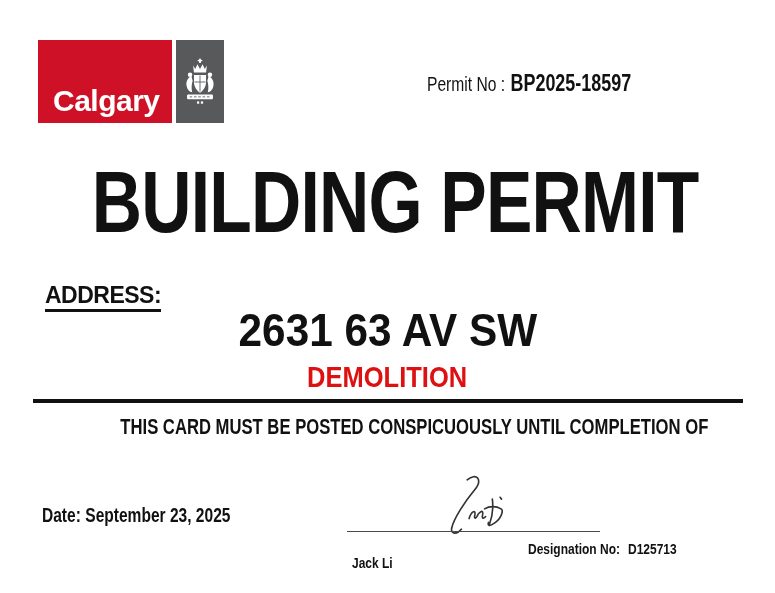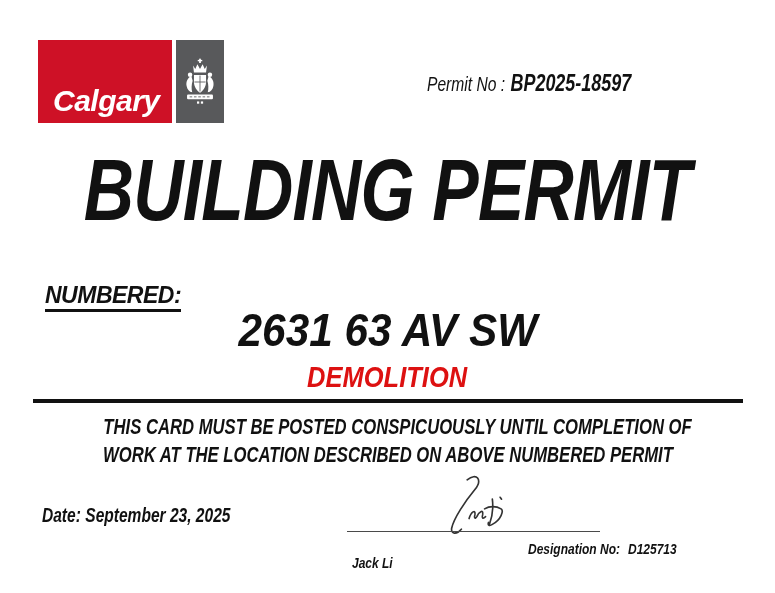--- a/index.html
+++ b/index.html
@@ -4,52 +4,52 @@
 <style>
   :root{
     --calgary-red:#ce1126;
     --crest-gray:#58595b;
     --demolition-red:#dd1111;
     --ink:#111111;
   }
   html,body{margin:0;padding:0;background:#ffffff;}
   .page{
     position:relative;width:775px;height:593px;background:#ffffff;overflow:hidden;
-    font-family:"Liberation Sans","DejaVu Sans",sans-serif;color:var(--ink);font-style:italic;
+    font-family:"Liberation Sans","DejaVu Sans",sans-serif;color:var(--ink);
   }
   
   .cx{display:inline-block;transform:scaleX(var(--sx,0.8));transform-origin:left center;white-space:nowrap;}
   .cx.center{transform-origin:center center;}
   .centerline{position:absolute;left:0;right:0;text-align:center;}
 
   
   .logo{position:absolute;left:38px;top:40px;display:flex;gap:4px;}
   .logo-red{width:134px;height:83px;background:var(--calgary-red);display:flex;align-items:flex-end;}
   .wordmark{color:#fff;font-weight:bold;font-size:30px;letter-spacing:-0.5px;padding:0 0 7px 15px;line-height:1;}
   .logo-gray{width:48px;height:83px;background:var(--crest-gray);display:flex;align-items:center;justify-content:center;}
 
   
   .permit-row{position:absolute;left:427px;top:72px;display:flex;align-items:baseline;gap:7px;transform:scaleX(0.78);transform-origin:left center;}
   .pn-label{font-size:20px;line-height:1;}
   .pn-value{font-size:23px;font-weight:bold;line-height:1;}
 
   
-  .title{position:absolute;top:142px;left:0;right:0;text-align:center;margin:4px;font-size:87px;font-weight:bold;line-height:1;letter-spacing:-1px;}
+  .title{position:absolute;top:142px;left:0;right:0;text-align:center;margin:16px;font-size:87px;font-weight:bold;line-height:1;letter-spacing:-1px;}
 
   
   .addr-label{position:absolute;left:45px;top:284px;font-size:23px;font-weight:bold;line-height:1;border-bottom:3px solid var(--ink);padding-bottom:2px;letter-spacing:-0.5px;}
   .addr-value{top:306px;font-size:47px;font-weight:bold;line-height:1;}
   .addr-value .cx{--sx:0.9;}
   .work-type{top:362px;font-size:30px;font-weight:bold;line-height:1;color:var(--demolition-red);}
   .work-type .cx{--sx:0.85;}
 
   .divider{position:absolute;left:33px;top:399px;width:710px;height:4px;background:var(--ink);}
 
   
-  .notice{top:413px;font-size:22.5px;font-weight:bold;line-height:1.25;}
+  .notice{top:413px;font-size:22.5px;font-weight:bold;line-height:1.25;padding-left:17px;}
   .notice .cx{--sx:0.74;}
 
   
   .date-row{position:absolute;left:42px;top:504px;display:flex;gap:6px;font-size:21px;font-weight:bold;line-height:1;transform:scaleX(0.74);transform-origin:left center;}
   .officer{position:absolute;left:598px;top:507px;font-size:15px;font-weight:bold;line-height:1;}
   .officer .cx{--sx:0.8;}
   .sig-line{position:absolute;left:347px;top:531px;width:253px;border-top:1.5px solid #4a4a4a;}
   .sig-svg{position:absolute;left:438px;top:474px;}
   .sig-name{position:absolute;left:352px;top:555px;font-size:15px;font-weight:bold;line-height:1;}
   .sig-name .cx{--sx:0.8;}
@@ -88,29 +88,28 @@
     </div>
   </div>
 
   <div class="permit-row">
     <span class="pn-label">Permit No :</span>
     <span class="pn-value">BP2025-18597</span>
   </div>
 
   <h1 class="title"><span class="cx center">BUILDING PERMIT</span></h1>
 
-  <div class="addr-label">NUMBERED:</div>
+  <div class="addr-label">ADDRESS:</div>
   <div class="centerline addr-value"><span class="cx center">2631 63 AV SW</span></div>
   <div class="centerline work-type"><span class="cx center">DEMOLITION</span></div>
 
   <div class="divider"></div>
 
   <div class="centerline notice">
     <div><span class="cx center">THIS CARD MUST BE POSTED CONSPICUOUSLY UNTIL COMPLETION OF</span></div>
-    <div><span class="cx center">WORK AT THE LOCATION DESCRIBED ON ABOVE NUMBERED PERMIT</span></div>
   </div>
 
   <div class="date-row">
     <span>Date:</span>
     <span>September 23, 2025</span>
   </div>
 
   <svg class="sig-svg" width="68" height="62" viewBox="0 0 70 64">
     <g stroke="#333333" stroke-width="1.7" fill="none" stroke-linecap="round">
       <path d="M30 6 C40 -2 46 6 38 16 C28 28 16 46 14 56 C13 62 19 63 24 57"></path>

